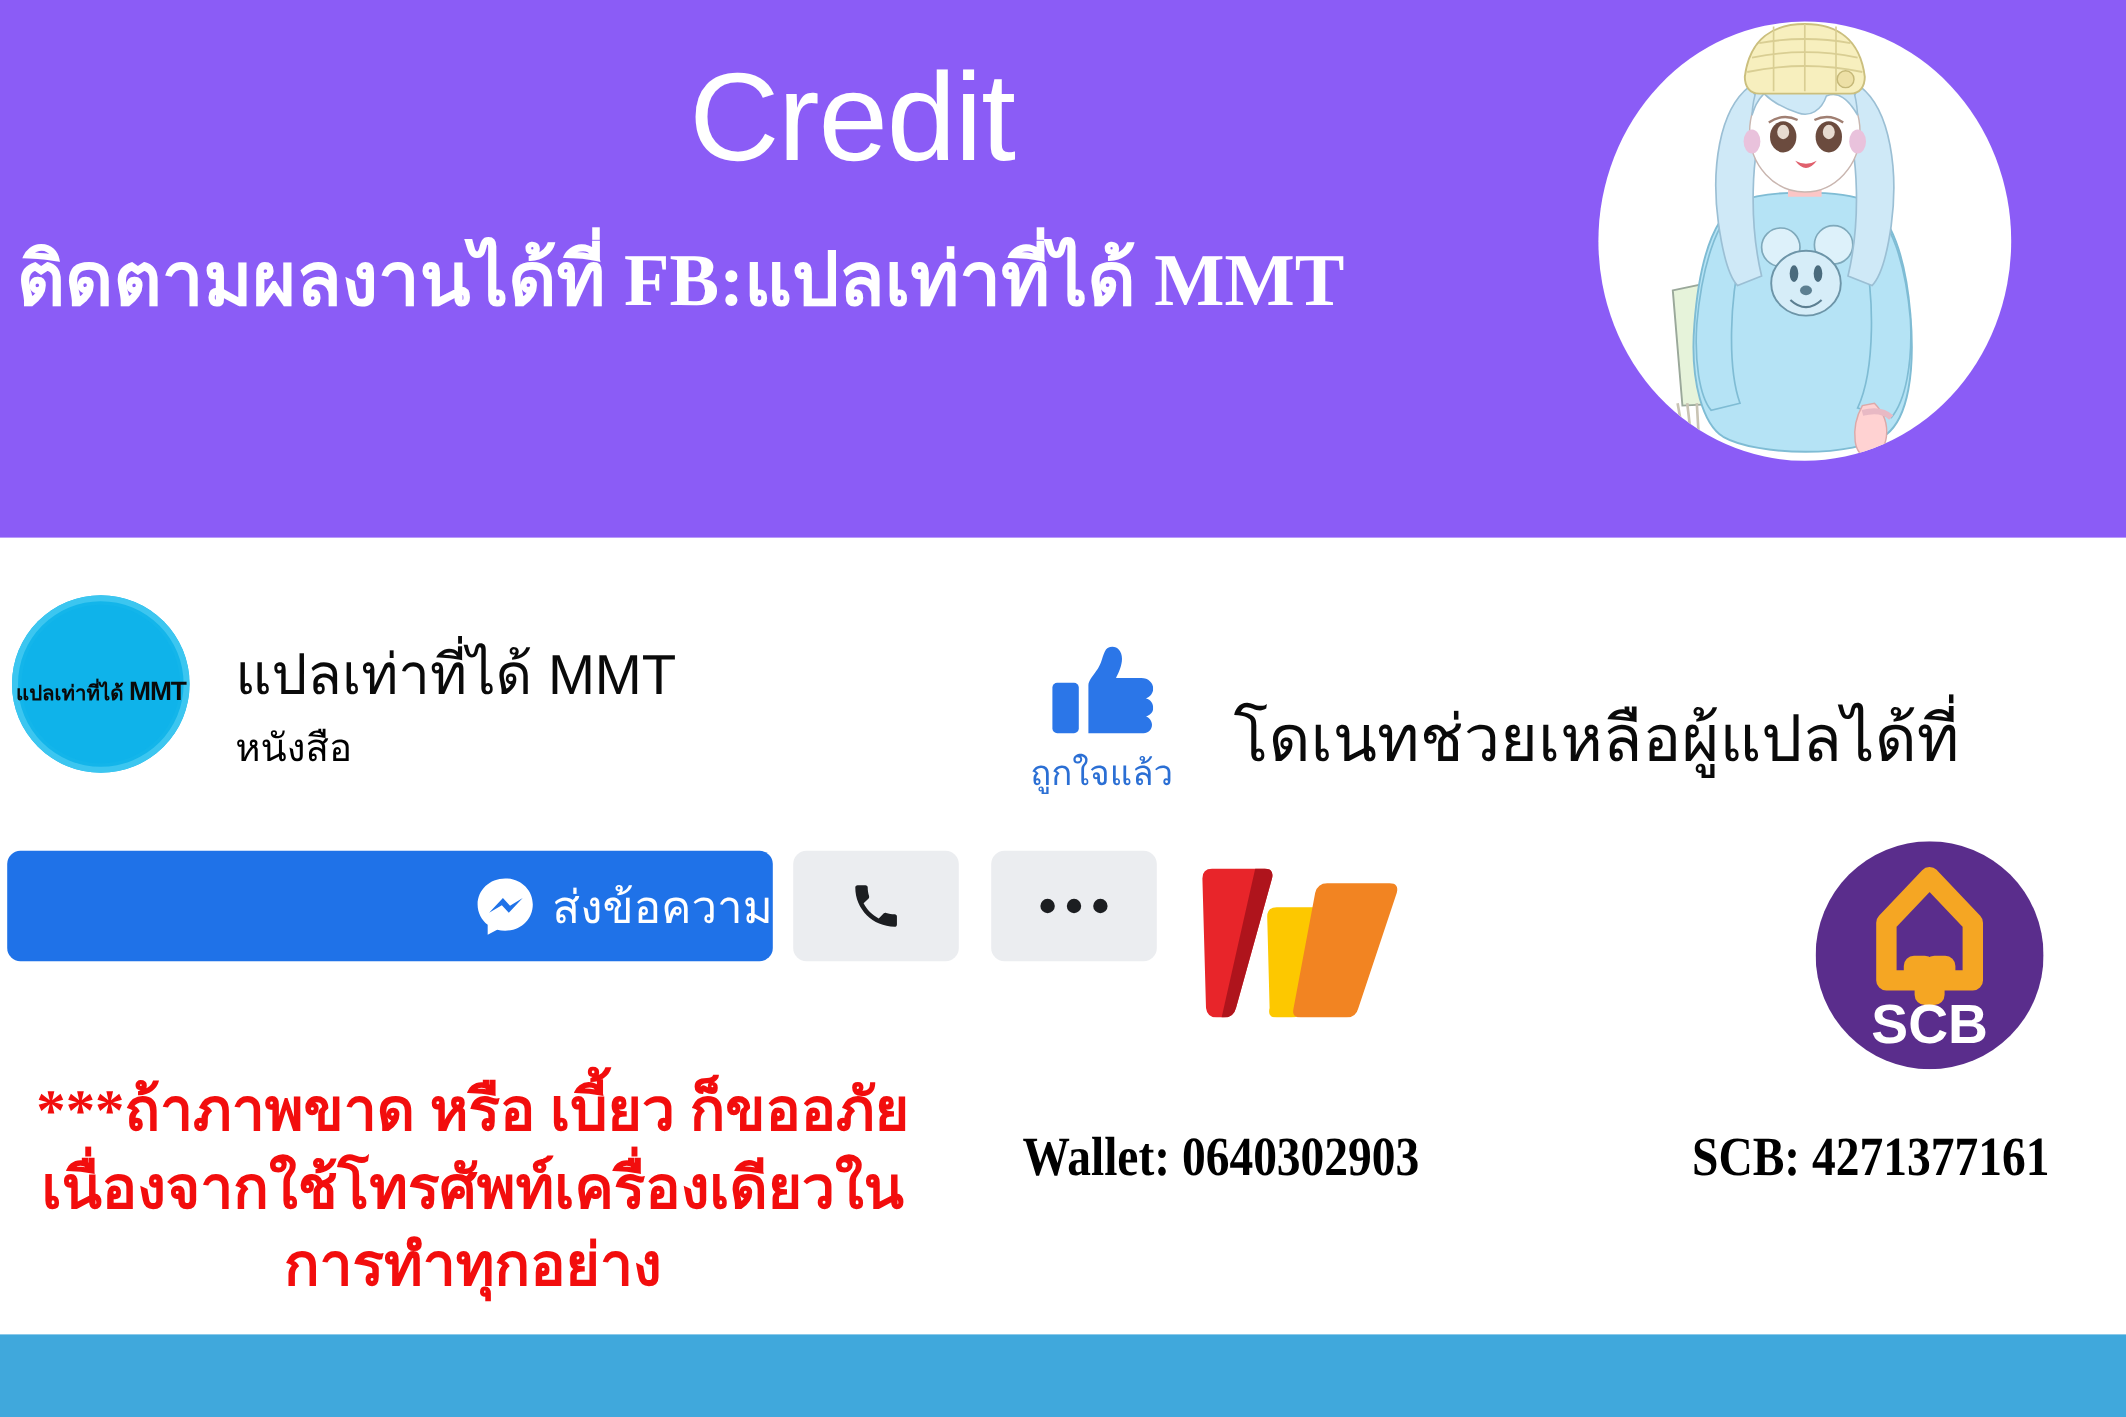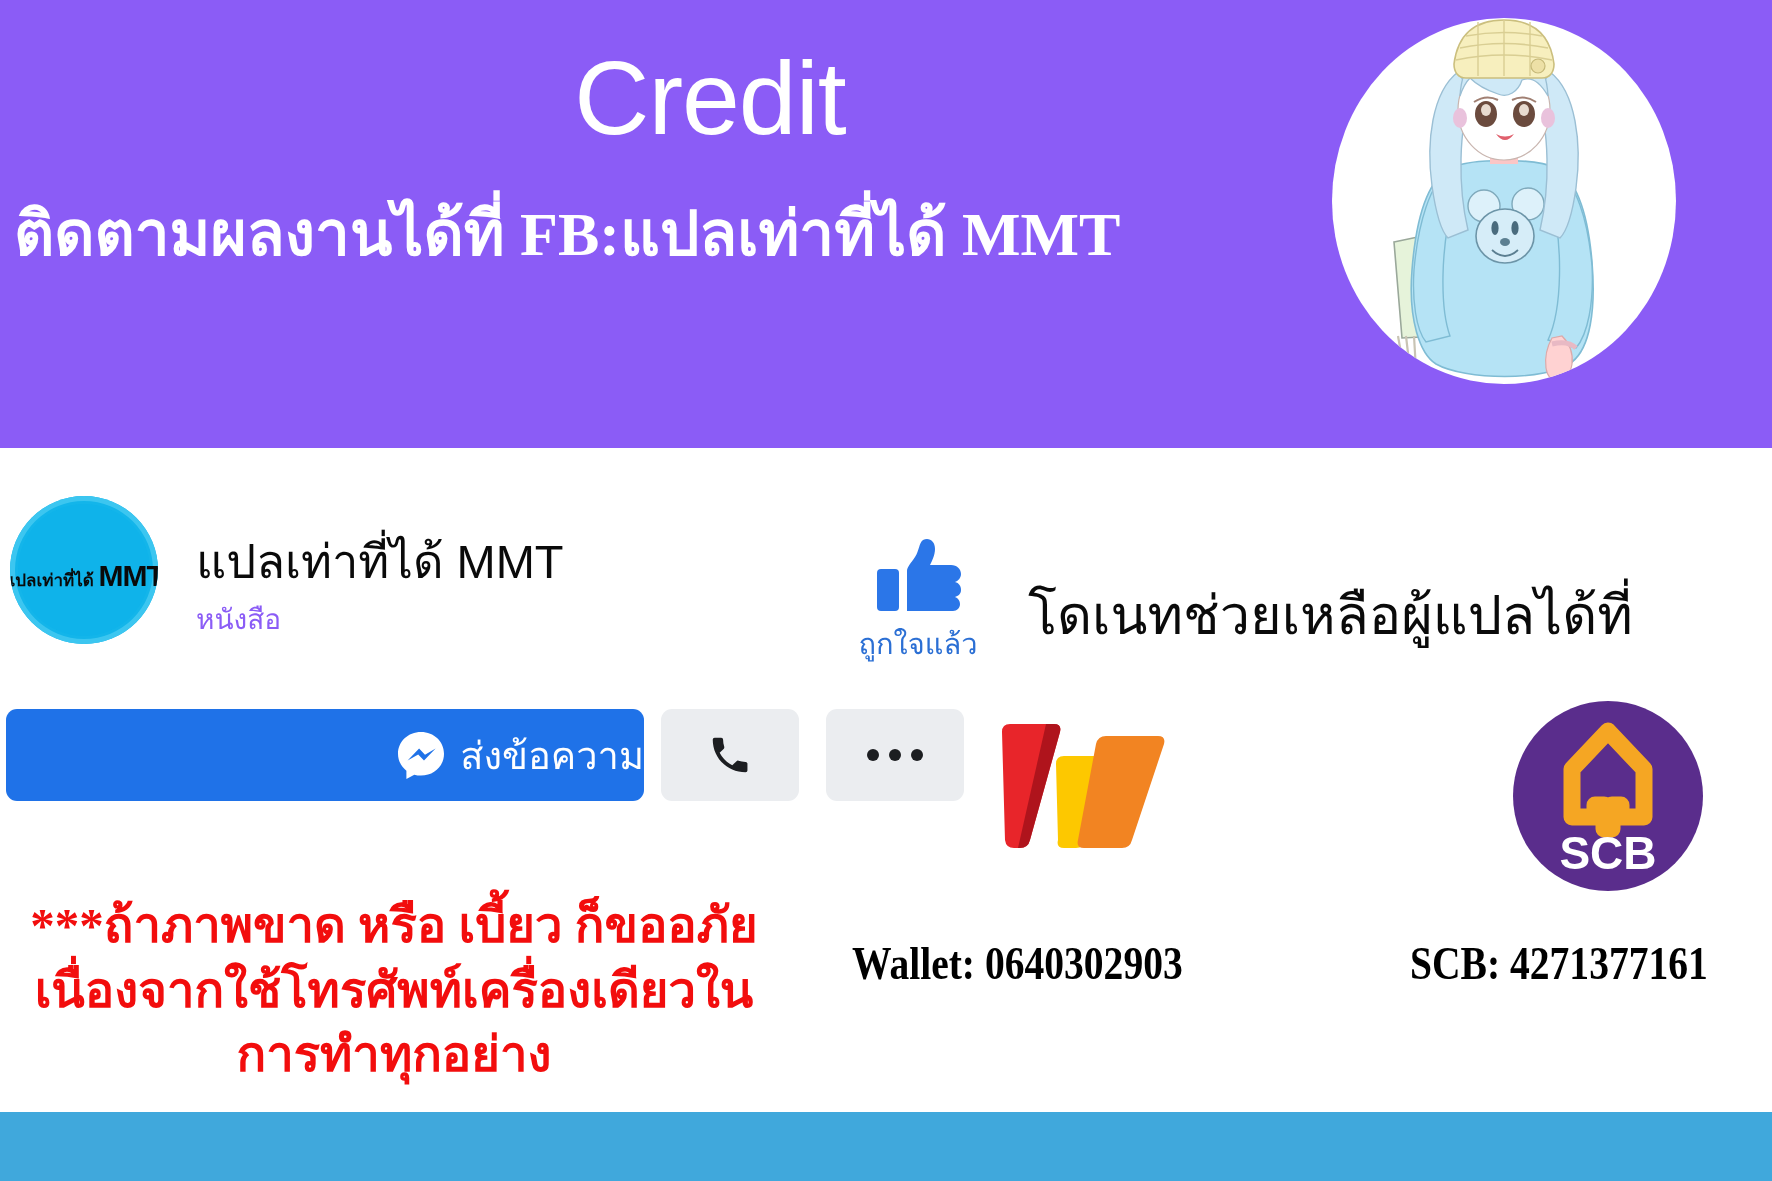--- a/index.html
+++ b/index.html
@@ -87,40 +87,40 @@
   }
   .fb-logo-text {
     color: #0a0a0a;
     font-family: "Liberation Sans", sans-serif;
     font-size: 17px;
     font-weight: 700;
     white-space: nowrap;
     transform: translateY(6px);
   }
   .fb-logo-text .mmt {
-    font-size: 30px;
+    font-size: 22px;
     letter-spacing: -1px;
     font-weight: 900;
   }
 
   .page-name {
     position: absolute;
     left: 196px; top: 524px;
     color: #0a0a0a;
     font-family: "Liberation Sans", sans-serif;
     font-size: 47px;
     font-weight: 400;
     white-space: nowrap;
   }
   .page-category {
     position: absolute;
     left: 196px; top: 597px;
-    color: #8b5cf6;
-    font-family: "Liberation Sans", sans-serif;
-    font-size: 28px;
+    color: #000000;
+    font-family: "Liberation Sans", sans-serif;
+    font-size: 32px;
     white-space: nowrap;
     text-align: right;
   }
 
   
   .like-block {
     position: absolute;
     left: 838px; top: 537px;
     width: 160px;
     text-align: center;

